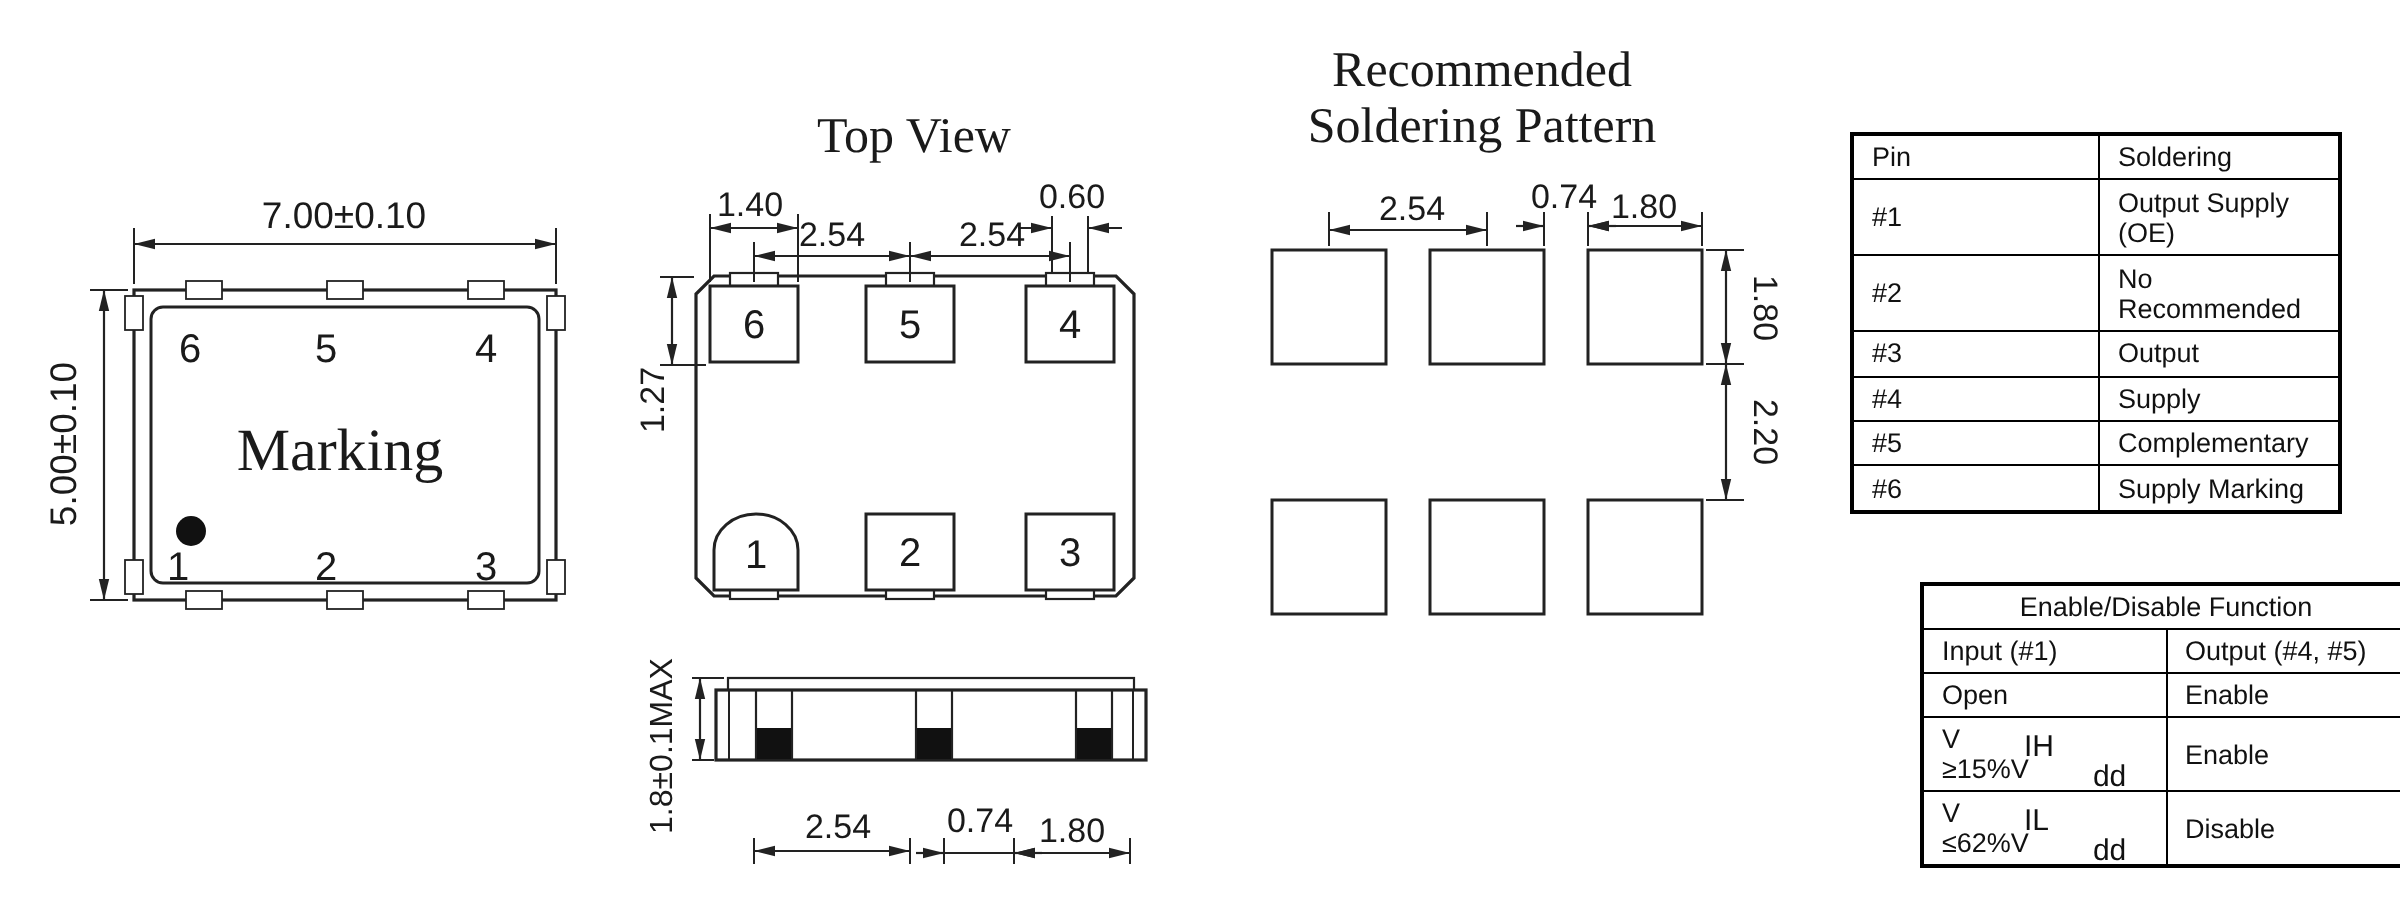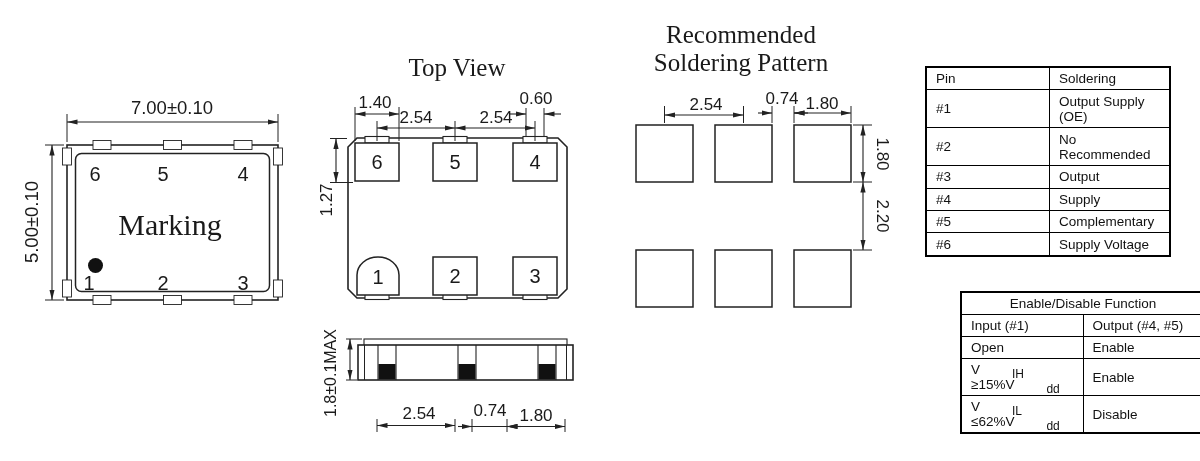--- a/index.html
+++ b/index.html
@@ -20,21 +20,21 @@
   .tab  {stroke:#222;stroke-width:1.1;fill:#fff;}
   .notch{stroke:#222;stroke-width:0.9;fill:#fff;}
 
   .tblwrap{position:absolute;}
   table{border-collapse:collapse;width:100%;height:100%;table-layout:fixed;}
   .t1 table,.t2 table{border:2px solid #000;}
   td{border:1.5px solid #000;font-size:13.5px;padding:3px 9px;color:#111;
      font-family:"Liberation Sans",sans-serif;vertical-align:middle;}
   .c1{width:104px;}
   .hdr2 td{text-align:center;}
-  sub{font-size:12px;line-height:0;padding-left:32px;}
+  sub{font-size:15px;line-height:0;padding-left:32px;}
 </style>
 </head>
 <body>
 
 <div class="canvas">
 
 <svg width="1200" height="461" viewBox="0 0 1200 461">
   <defs>
     <marker id="aL" markerWidth="11" markerHeight="6" refX="0.5" refY="3" orient="auto" markerUnits="userSpaceOnUse">
       <path d="M11,0.4 L0.5,3 L11,5.6 Z" fill="#222"></path>
@@ -260,21 +260,21 @@
     <tr>
       <td>#4</td>
       <td>Supply</td>
     </tr>
     <tr>
       <td>#5</td>
       <td>Complementary</td>
     </tr>
     <tr>
       <td>#6</td>
-      <td>Supply Voltage</td>
+      <td>Supply Marking</td>
     </tr>
   </tbody>
       </table>
 </div>
 
 <div class="tblwrap t2" style="left:960px;top:291px;width:246px;height:138px;">
   <table>
     <tbody>
           <tr class="hdr2">
       <td colspan="2">Enable/Disable Function</td>

